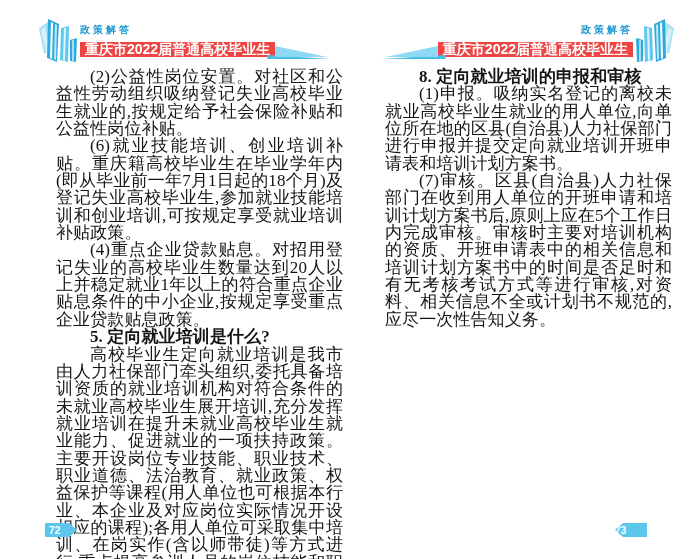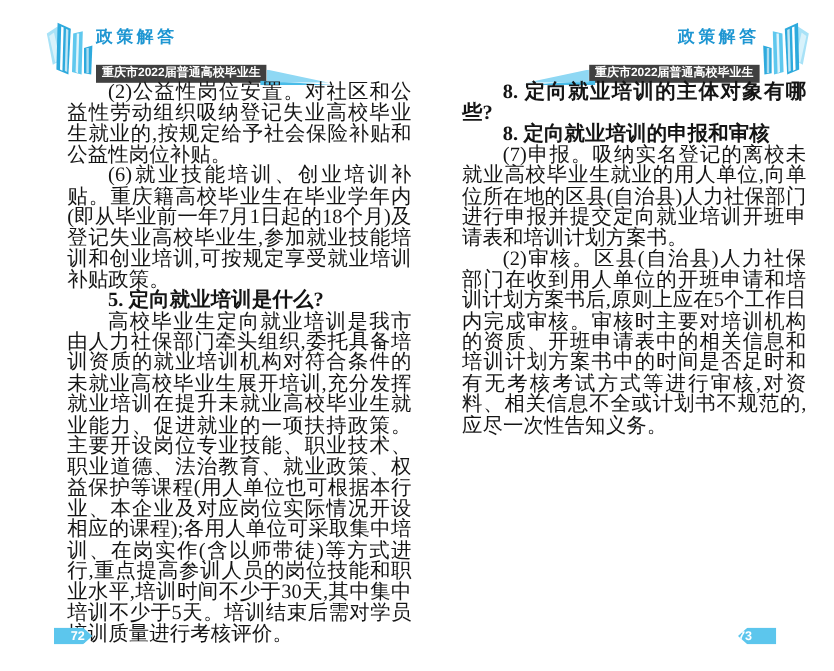--- a/index.html
+++ b/index.html
@@ -15,27 +15,27 @@
   .hdr-left{left:36px;width:250px;}
   .hdr-right{right:18px;width:250px;}
   .logo{position:absolute;top:0;width:42px;height:50px;}
   .hdr-left .logo{left:0;}
   .hdr-right .logo{right:0;transform:scaleX(-1);}
   .hdr-text{position:absolute;top:7px;}
   .hdr-left .hdr-text{left:44px;text-align:left;}
   .hdr-right .hdr-text{right:44px;text-align:right;}
   .hdr-title{
     font-family:"Liberation Sans","DejaVu Sans",sans-serif;
-    font-weight:bold;font-size:14px;line-height:16px;color:#1e96d2;letter-spacing:3px;
+    font-weight:bold;font-size:10px;line-height:16px;color:#1e96d2;letter-spacing:3px;
   }
   .ribbon{
-    position:relative;display:inline-block;margin-top:16px;
-    background:#404040;color:#ffffff;
+    position:relative;display:inline-block;margin-top:4px;
+    background:#ef4444;color:#ffffff;
     font-family:"Liberation Sans","DejaVu Sans",sans-serif;
-    font-weight:bold;font-size:10px;line-height:12px;padding:1px 5px 2px 5px;
+    font-weight:bold;font-size:14px;line-height:12px;padding:1px 5px 2px 5px;
     white-space:nowrap;
   }
   .hdr-left .ribbon::after{
     content:"";position:absolute;left:100%;top:4px;width:52px;height:11px;
     background:#8fd8f4;clip-path:polygon(0 0,100% 100%,0 100%);
   }
   .hdr-left .ribbon::before{
     content:"";position:absolute;left:96%;top:13px;width:64px;height:4px;
     background:#49bce8;clip-path:polygon(0 0,100% 100%,0 100%);
   }
@@ -62,21 +62,21 @@
   
   .page-num{
     position:absolute;top:523px;height:14px;width:32px;
     background:#5cc6ed;color:#ffffff;
     font-family:"Liberation Sans","DejaVu Sans",sans-serif;
     font-weight:bold;font-size:10.5px;line-height:14px;
     box-sizing:border-box;
   }
   .page-num-left{
     left:45px;clip-path:polygon(0 0,75% 0,100% 50%,75% 100%,0 100%);
-    padding-left:14px;text-align:left;
+    padding-left:4px;text-align:left;
   }
   .page-num-right{
     right:48px;clip-path:polygon(25% 0,100% 0,100% 100%,25% 100%,0 50%);
     padding-right:6px;
   }
 </style>
 </head>
 <body>
 
 <div class="spread">
@@ -101,20 +101,21 @@
         <div class="hdr-title">政策解答</div>
         <div class="ribbon">
           <span>重庆市2022届普通高校毕业生</span>
         </div>
       </div>
     </header>
 
     <div class="page-body body-left">
       <p class="para">(2)公益性岗位安置。对社区和公益性劳动组织吸纳登记失业高校毕业生就业的,按规定给予社会保险补贴和公益性岗位补贴。</p>
       <p class="para">(6)就业技能培训、创业培训补贴。重庆籍高校毕业生在毕业学年内(即从毕业前一年7月1日起的18个月)及登记失业高校毕业生,参加就业技能培训和创业培训,可按规定享受就业培训补贴政策。</p>
+      <p class="para">(4)重点企业贷款贴息。对招用登记失业的高校毕业生数量达到20人以上并稳定就业1年以上的符合重点企业贴息条件的中小企业,按规定享受重点企业贷款贴息政策。</p>
       <p class="heading">5. 定向就业培训是什么?</p>
       <p class="para">高校毕业生定向就业培训是我市由人力社保部门牵头组织,委托具备培训资质的就业培训机构对符合条件的未就业高校毕业生展开培训,充分发挥就业培训在提升未就业高校毕业生就业能力、促进就业的一项扶持政策。主要开设岗位专业技能、职业技术、职业道德、法治教育、就业政策、权益保护等课程(用人单位也可根据本行业、本企业及对应岗位实际情况开设相应的课程);各用人单位可采取集中培训、在岗实作(含以师带徒)等方式进行,重点提高参训人员的岗位技能和职业水平,培训时间不少于30天,其中集中培训不少于5天。培训结束后需对学员培训质量进行考核评价。</p>
     </div>
 
     <div class="page-num page-num-left">72</div>
   </section>
 
   <section>
 
     <header class="hdr hdr-right">
@@ -133,22 +134,21 @@
       </span>
       <div class="hdr-text">
         <div class="hdr-title">政策解答</div>
         <div class="ribbon">
           <span>重庆市2022届普通高校毕业生</span>
         </div>
       </div>
     </header>
 
     <div class="page-body body-right">
-      <p class="heading">8. 定向就业培训的主体对象有哪些?</p>
       <p class="heading">8. 定向就业培训的申报和审核</p>
-      <p class="para">(7)申报。吸纳实名登记的离校未就业高校毕业生就业的用人单位,向单位所在地的区县(自治县)人力社保部门进行申报并提交定向就业培训开班申请表和培训计划方案书。</p>
-      <p class="para">(2)审核。区县(自治县)人力社保部门在收到用人单位的开班申请和培训计划方案书后,原则上应在5个工作日内完成审核。审核时主要对培训机构的资质、开班申请表中的相关信息和培训计划方案书中的时间是否足时和有无考核考试方式等进行审核,对资料、相关信息不全或计划书不规范的,应尽一次性告知义务。</p>
+      <p class="para">(1)申报。吸纳实名登记的离校未就业高校毕业生就业的用人单位,向单位所在地的区县(自治县)人力社保部门进行申报并提交定向就业培训开班申请表和培训计划方案书。</p>
+      <p class="para">(7)审核。区县(自治县)人力社保部门在收到用人单位的开班申请和培训计划方案书后,原则上应在5个工作日内完成审核。审核时主要对培训机构的资质、开班申请表中的相关信息和培训计划方案书中的时间是否足时和有无考核考试方式等进行审核,对资料、相关信息不全或计划书不规范的,应尽一次性告知义务。</p>
     </div>
 
     <div class="page-num page-num-right">73</div>
   </section>
 
 </div>
 
 </body></html>

